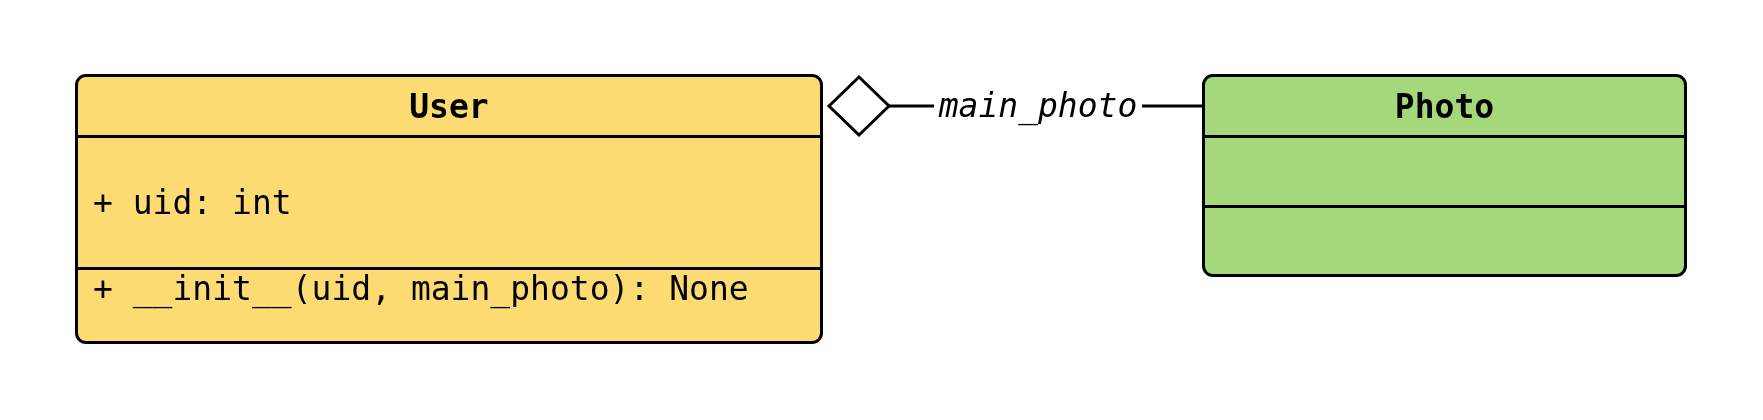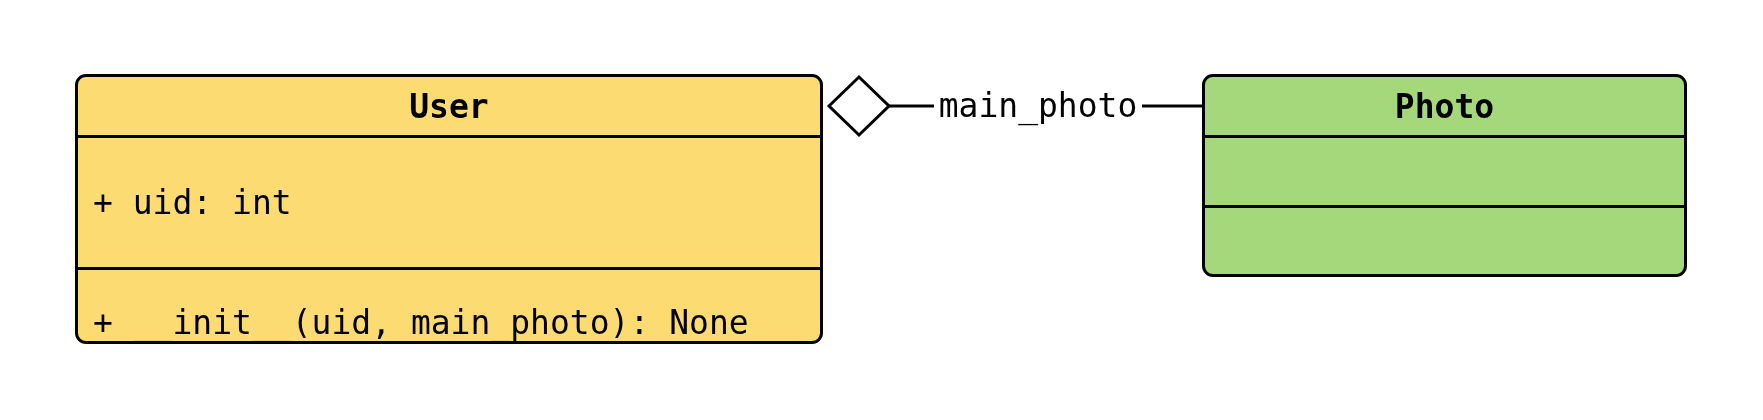--- a/index.html
+++ b/index.html
@@ -61,21 +61,21 @@
     justify-content: center;
     padding-left: 15px;
     line-height: 37px;
   }
   .user .compartment.attrs { height: 132px; }
   .photo .compartment.attrs { height: 70px; }
   .compartment.methods {
     flex: 1;
     display: flex;
     flex-direction: column;
-    justify-content: flex-end;
+    justify-content: flex-start;
     padding-left: 15px;
     line-height: 37px;
   }
   .photo .compartment.methods { padding-left: 0; }
   .bold { font-weight: bold; }
   .edge-svg {
     position: absolute;
     left: 820px;
     top: 70px;
     width: 388px;
@@ -93,20 +93,21 @@
   .edge-label {
     position: absolute;
     left: 935px;
     top: 86px;
     width: 206px;
     height: 40px;
     line-height: 40px;
     text-align: center;
     font-size: 33px;
     white-space: nowrap;
+    font-style: italic;
   }
 </style>
 </head>
 <body>
 
 <div class="canvas">
 
   <div class="uml-class user">
     <div class="compartment title">User</div>
     <div class="compartment attrs">

